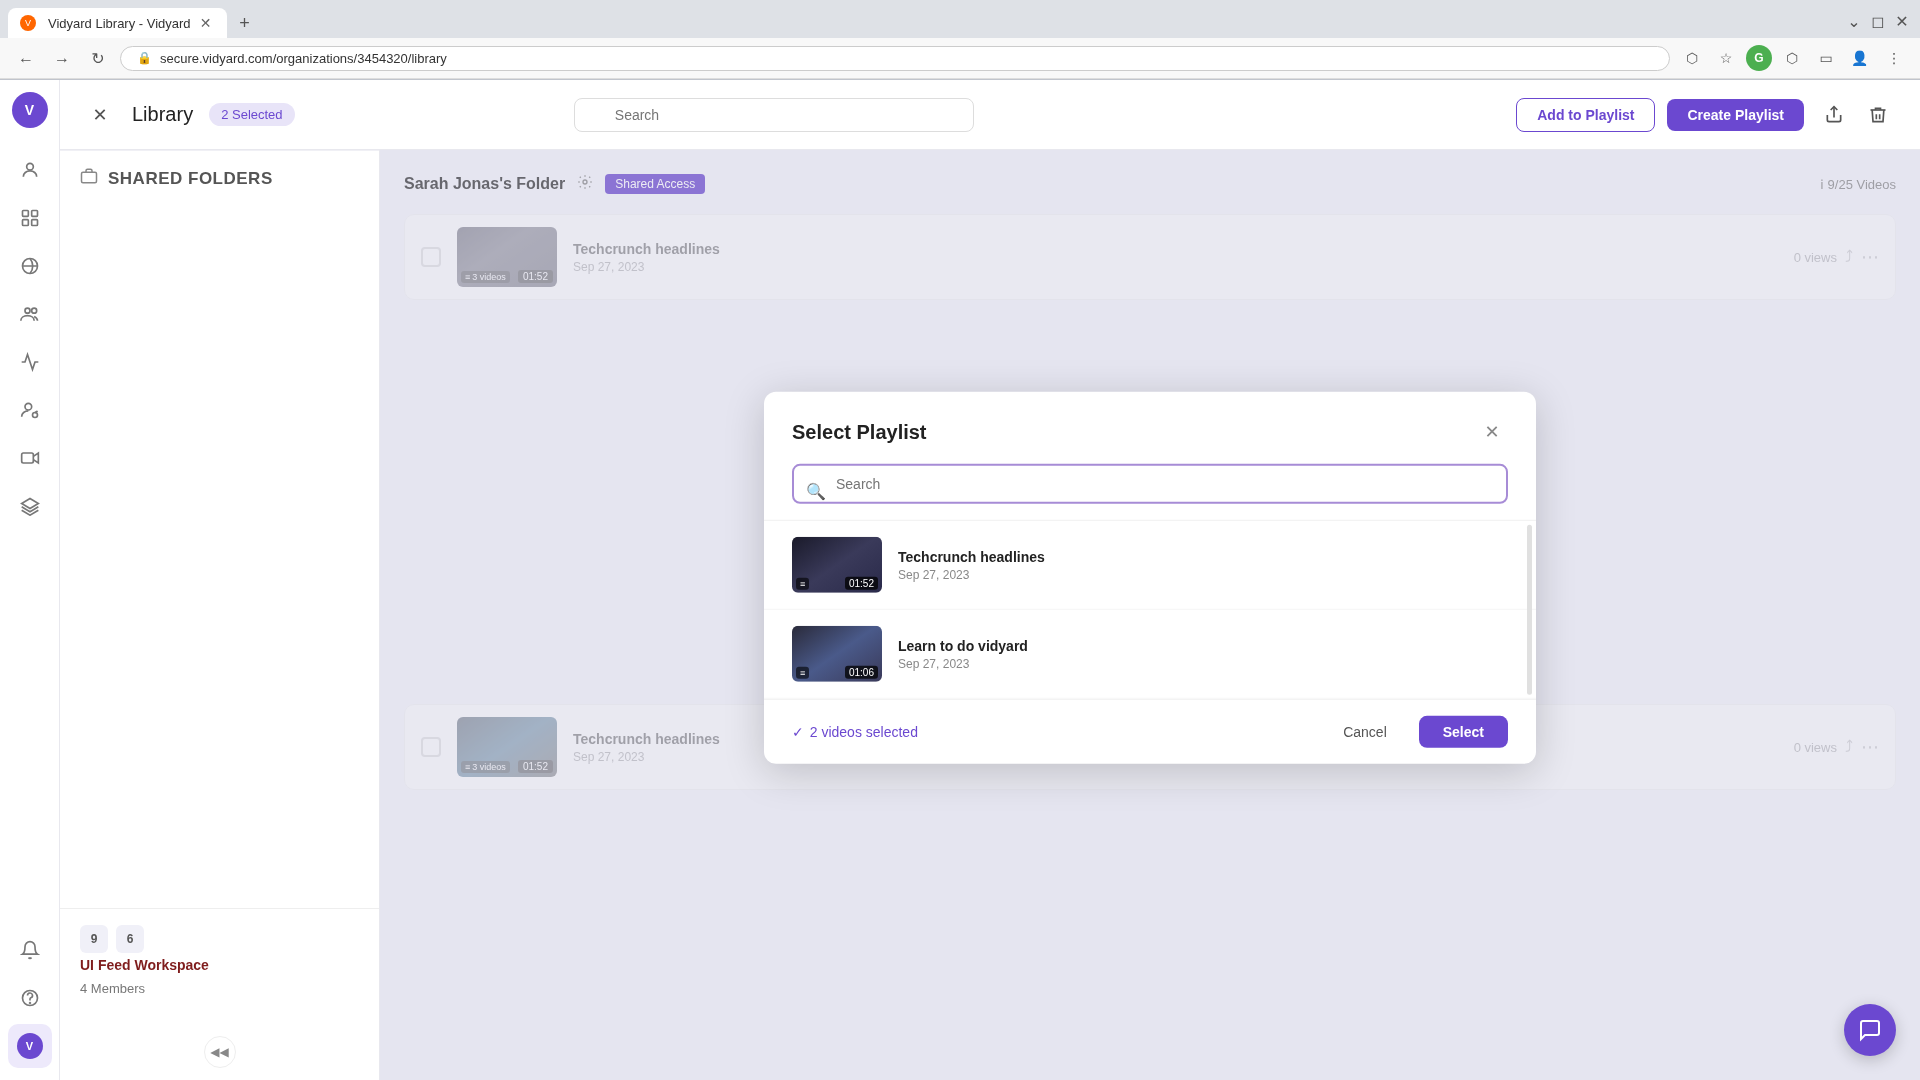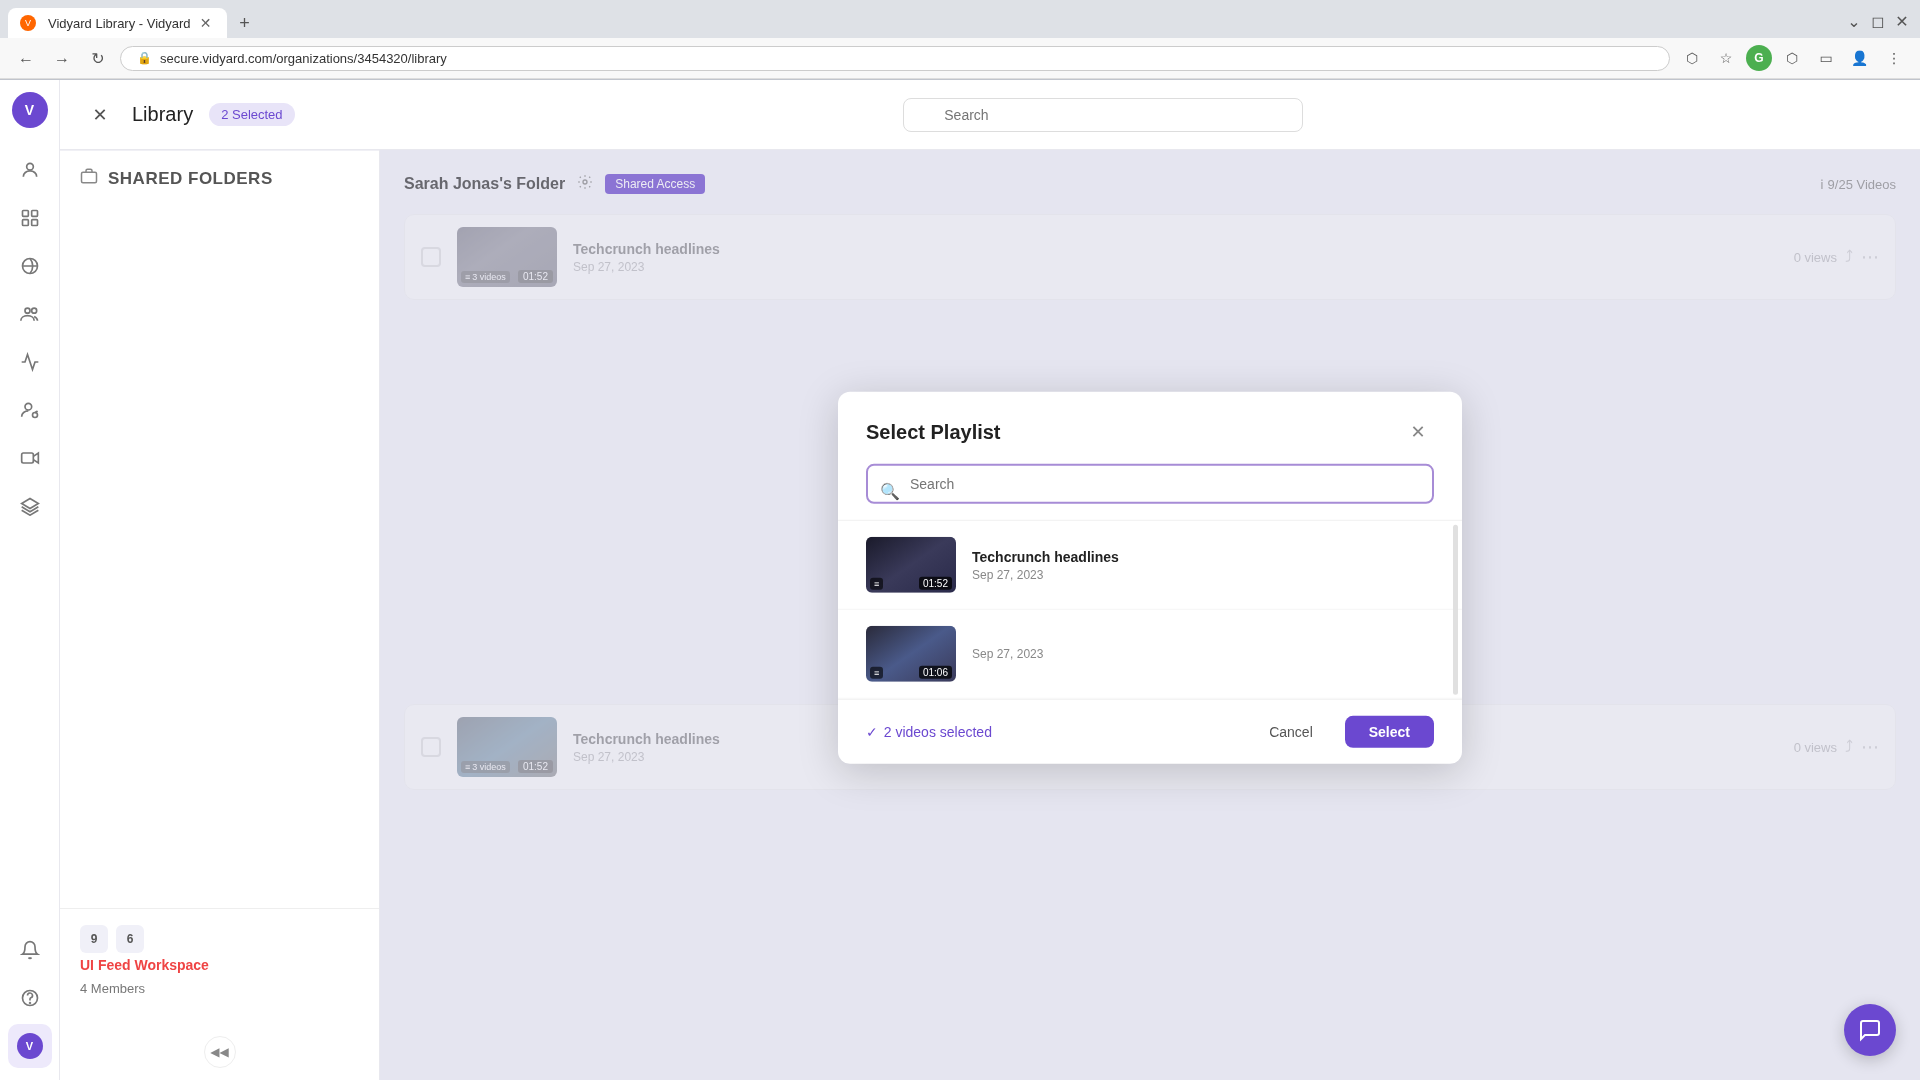--- a/index.html
+++ b/index.html
@@ -305,21 +305,21 @@
       align-items: center;
     }
     .workspace-num {
       width: 28px; height: 28px; background: #f0f0f8; border-radius: 6px;
       display: flex; align-items: center; justify-content: center;
       font-size: 12px; font-weight: 600; color: #555;
     }
     .workspace-name {
       font-size: 14px;
       font-weight: 600;
-      color: #ef4444;
+      color: #7f1d1d;
       margin-bottom: 8px;
     }
     .workspace-members {
       font-size: 13px;
       color: #777;
       margin-bottom: 12px;
     }
     .invite-btn {
       display: flex;
       align-items: center;
@@ -434,21 +434,21 @@
 
     
     .modal {
       position: absolute;
       top: 50%;
       left: 50%;
       transform: translate(-50%, -60%);
       background: white;
       border-radius: 12px;
       box-shadow: 0 8px 40px rgba(0,0,0,0.18);
-      width: 624px;
+      width: 772px;
       z-index: 200;
       overflow: hidden;
     }
     .modal-header {
       display: flex;
       align-items: center;
       justify-content: space-between;
       padding: 24px 28px 16px;
     }
     .modal-title {
@@ -700,20 +700,41 @@
   <div class="main-content">
 
     <div class="top-bar">
       <div class="top-bar-close">✕</div>
       <div class="top-bar-title">Library</div>
       <div class="selected-badge">2 Selected</div>
       <div class="top-bar-search">
         <div class="search-wrapper">
           <span class="search-icon">🔍</span>
           <input class="search-box" type="text" placeholder="Search" style="">
+        </div>
+      </div>
+      <div class="top-bar-actions">
+        <button class="btn-add-playlist">Add to Playlist</button>
+        <button class="btn-create-playlist">Create Playlist</button>
+        <div class="top-bar-icons">
+          <div class="top-bar-icon">
+            <svg width="20" height="20" viewBox="0 0 24 24" fill="none" stroke="currentColor" stroke-width="2">
+                <path d="M4 12v6a2 2 0 0 0 2 2h12a2 2 0 0 0 2-2v-6"></path>
+                <polyline points="16 6 12 2 8 6"></polyline>
+                <line x1="12" y1="2" x2="12" y2="15"></line>
+              </svg>
+          </div>
+          <div class="top-bar-icon">
+            <svg width="20" height="20" viewBox="0 0 24 24" fill="none" stroke="currentColor" stroke-width="2">
+                <polyline points="3 6 5 6 21 6"></polyline>
+                <path d="M19 6l-1 14H6L5 6"></path>
+                <path d="M10 11v6M14 11v6"></path>
+                <path d="M9 6V4h6v2"></path>
+              </svg>
+          </div>
         </div>
       </div>
     </div>
 
     <div class="content-area">
 
       <div class="left-panel">
 
         <div class="shared-section">
           <div class="shared-header">
@@ -828,20 +849,21 @@
               </div>
             </div>
 
             <div class="modal-list-item">
               <div class="modal-thumb">
                 <div class="modal-thumb-img" style="width:100%;height:100%;background:linear-gradient(145deg,#2a2a3a,#4a5a8a,#3a3a5a);"></div>
                 <span class="modal-thumb-duration">01:06</span>
                 <span class="modal-thumb-playlist">≡</span>
               </div>
               <div class="modal-item-info">
+                <div class="modal-item-name">Learn to do vidyard</div>
                 <div class="modal-item-date">Sep 27, 2023</div>
               </div>
             </div>
             <div class="modal-scrollbar"></div>
           </div>
           <div class="modal-footer">
             <div class="modal-selected-count">
               <span>✓</span>
               <span>2 videos selected</span>
             </div>

